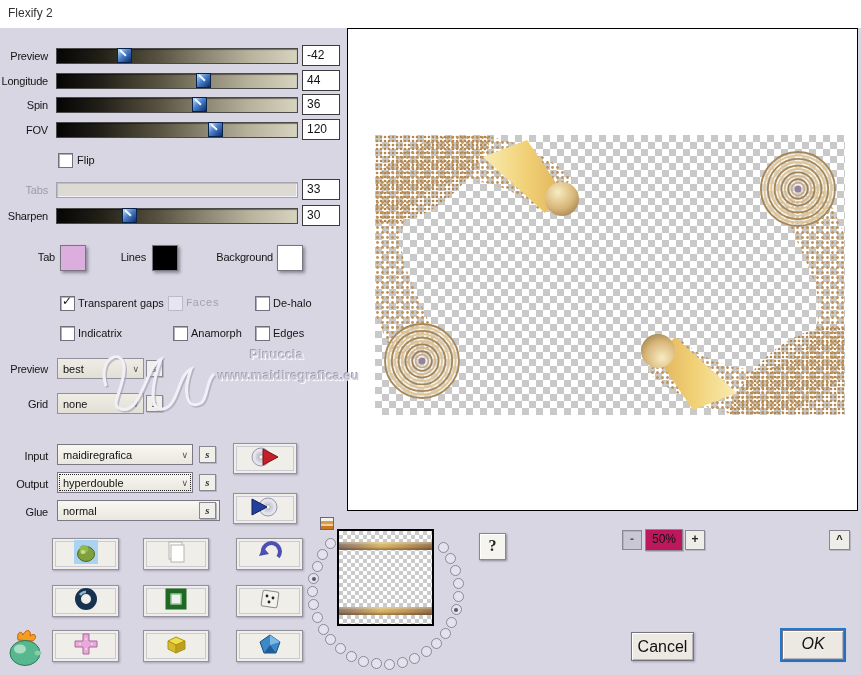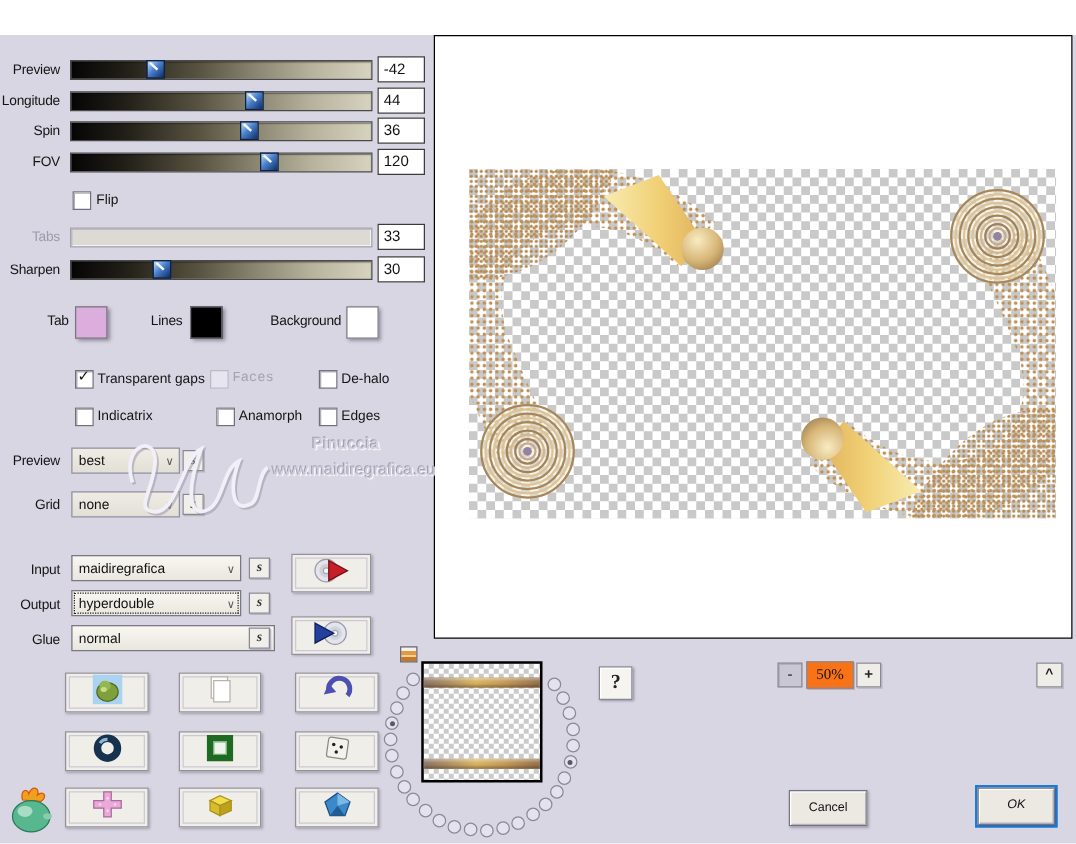--- a/index.html
+++ b/index.html
@@ -59,41 +59,44 @@
 
   .dial-dot{position:absolute;width:9px;height:9px;border-radius:50%;border:1.5px solid #8b8899;background:#e4e2ec;z-index:1;}
   .dial-dot.sel::after{content:"";position:absolute;left:2.5px;top:2.5px;width:4px;height:4px;border-radius:50%;background:#5a5866;}
 
   .helpbtn{position:absolute;left:479px;top:533px;width:25px;height:25px;background:#f6f4ee;border:1px solid #8a8794;
            box-shadow:1px 1px 2px rgba(60,60,80,.5), inset 1px 1px 0 #fff;text-align:center;
            font:bold 16px "Liberation Serif","DejaVu Serif",serif;line-height:24px;color:#222;z-index:3;}
   .zbtn{position:absolute;width:18px;height:18px;text-align:center;font-size:12px;font-weight:bold;line-height:17px;color:#222;}
   .zminus{background:#c9c7d3;border:1px solid #8a8794;box-shadow:inset 1px 1px 0 #b2b0bc;color:#555;}
   .zplus{background:#efede7;border:1px solid #8a8794;box-shadow:1px 1px 0 #b6b4c0;}
-  .zlevel{position:absolute;width:36px;height:20px;background:#f97316;border:1px solid #8a8794;
-          box-shadow:inset -1px -1px 0 #cic;box-shadow:1px 1px 0 #b6b4c0;text-align:center;font-size:12px;line-height:19px;font-family:Liberation Serif, serif;}
+  .zlevel{position:absolute;width:36px;height:20px;background:#be185d;border:1px solid #8a8794;
+          box-shadow:inset -1px -1px 0 #cic;box-shadow:1px 1px 0 #b6b4c0;text-align:center;font-size:12px;line-height:19px;}
   .collapsebtn{position:absolute;left:829px;top:530px;width:19px;height:18px;background:#efede7;border:1px solid #8a8794;
           box-shadow:1px 1px 0 #b6b4c0;text-align:center;font-size:11px;font-weight:bold;line-height:17px;color:#222;}
 
   .status{position:absolute;left:597px;top:580px;width:200px;text-align:center;font-size:12px;color:#111;}
   .pushbtn{position:absolute;background:#ece9e3;border:1px solid #77747f;box-shadow:inset 1px 1px 0 #ffffff, inset -1px -1px 0 #b5b2bc, 1px 1px 2px rgba(60,60,80,.35);
-           font-size:10px;text-align:center;color:#111;}
+           font-size:16px;text-align:center;color:#111;}
   .okwrap{position:absolute;left:780px;top:628px;width:62px;height:30px;border:2px solid #1d7bd7;background:#1d7bd7;z-index:3;font-style:italic;}
   .okwrap .pushbtn{position:absolute;left:0;top:0;width:100%;height:100%;box-sizing:border-box;}
 
   .wm1{position:absolute;left:250px;top:347px;font-size:13px;font-weight:bold;color:#d4d1de;z-index:6;
        text-shadow:-1px -1px 0 #a39fb2, 1px 1px 1px #ffffff;pointer-events:none;}
-  .wm2{position:absolute;left:218px;top:368px;font-size:13px;font-weight:normal;color:#cfccdb;z-index:6;
+  .wm2{position:absolute;left:218px;top:368px;font-size:13px;font-weight:bold;color:#cfccdb;z-index:6;
        text-shadow:-1px -1px 0 #a39fb2, 1px 1px 1px #ffffff;pointer-events:none;white-space:nowrap;}
   .decor{position:absolute;left:0;top:0;z-index:6;pointer-events:none;}
 </style>
 </head>
 <body>
 
 <div class="stage">
+  <div class="titlebar">
+    <div class="wtitle">Flexify 2</div>
+  </div>
   <div class="panelbg"></div>
 
   <div class="lbl" style="left:0;top:50px;width:48px">Preview</div>
   <div class="track" style="left:56px;top:48px">
     <div class="thumb" style="left:calc(28% - 7px)"></div>
   </div>
   <div class="valbox" style="left:302px;top:45px">-42</div>
 
   <div class="lbl" style="left:0;top:75px;width:48px">Longitude</div>
   <div class="track" style="left:56px;top:73px">

